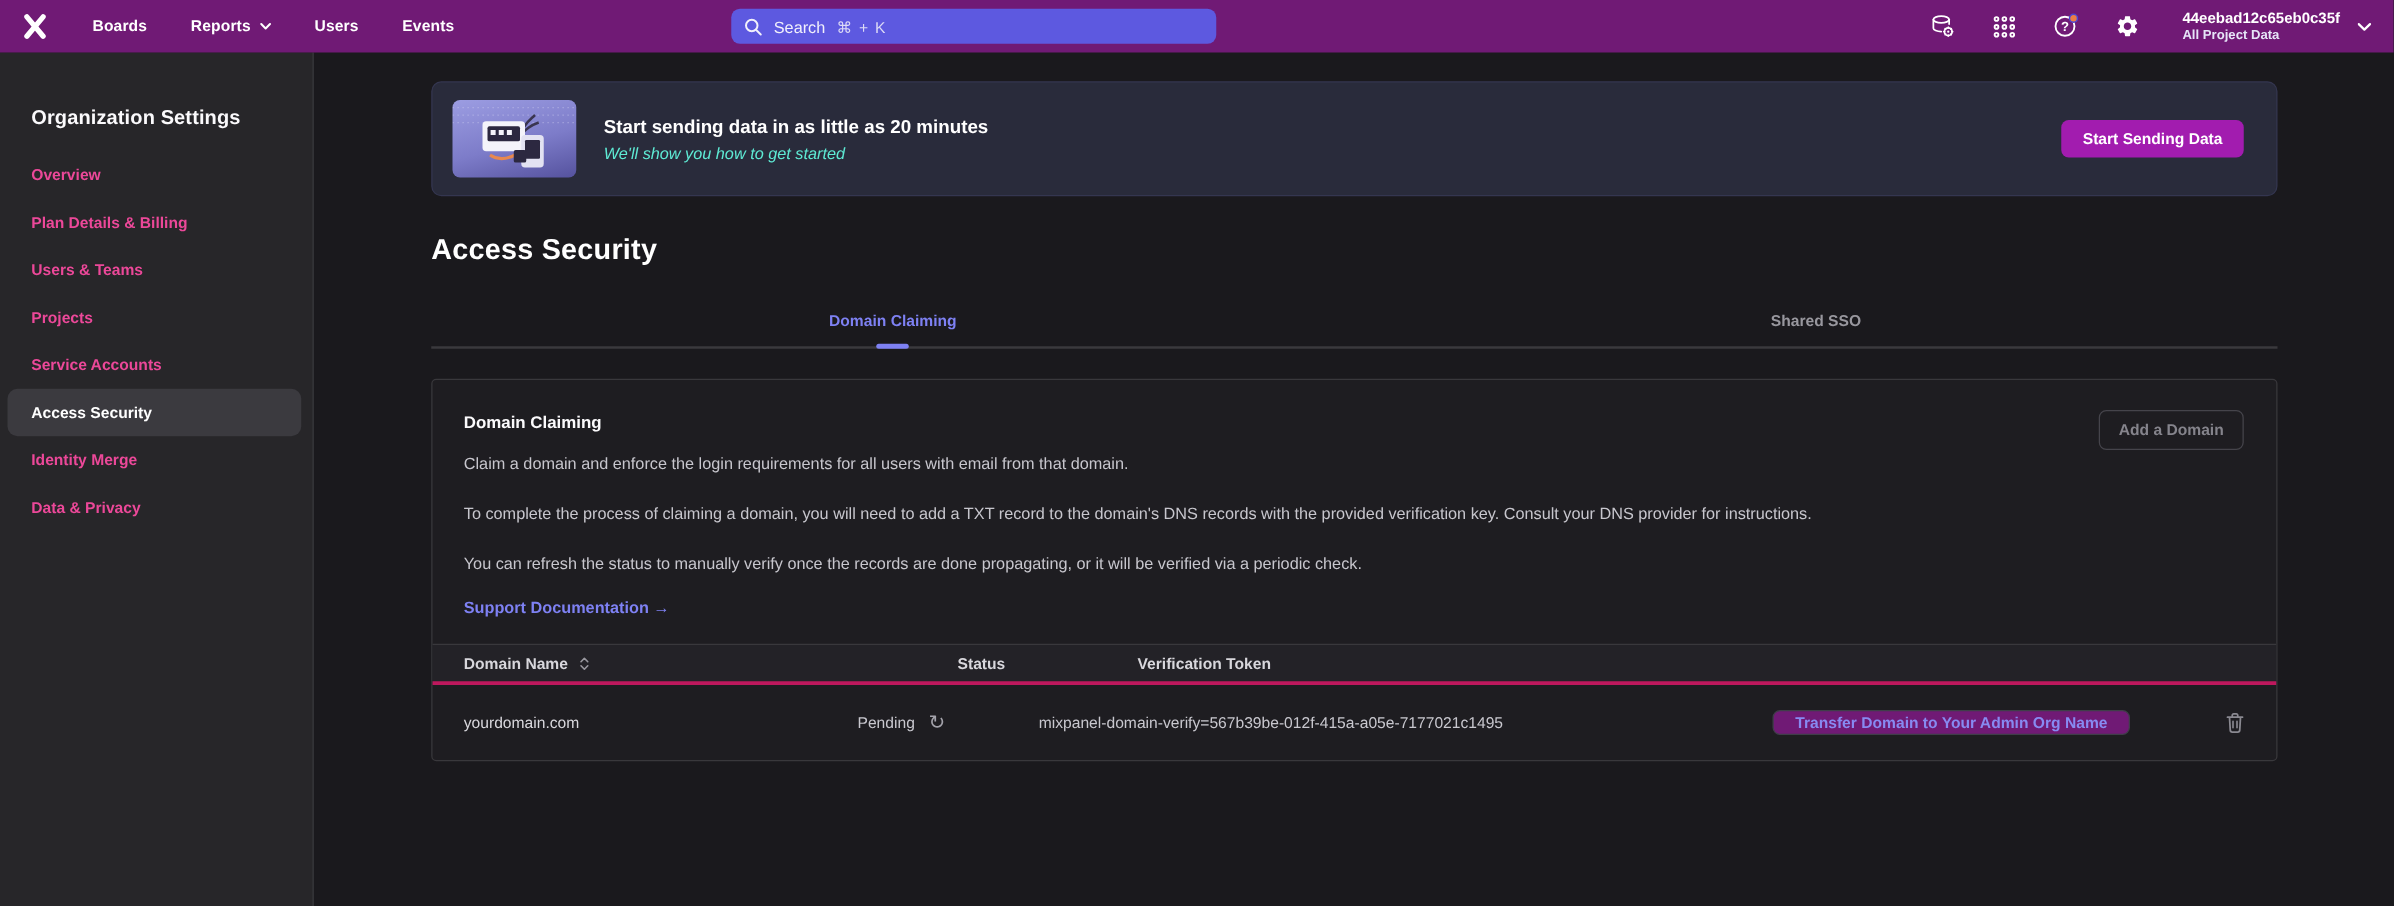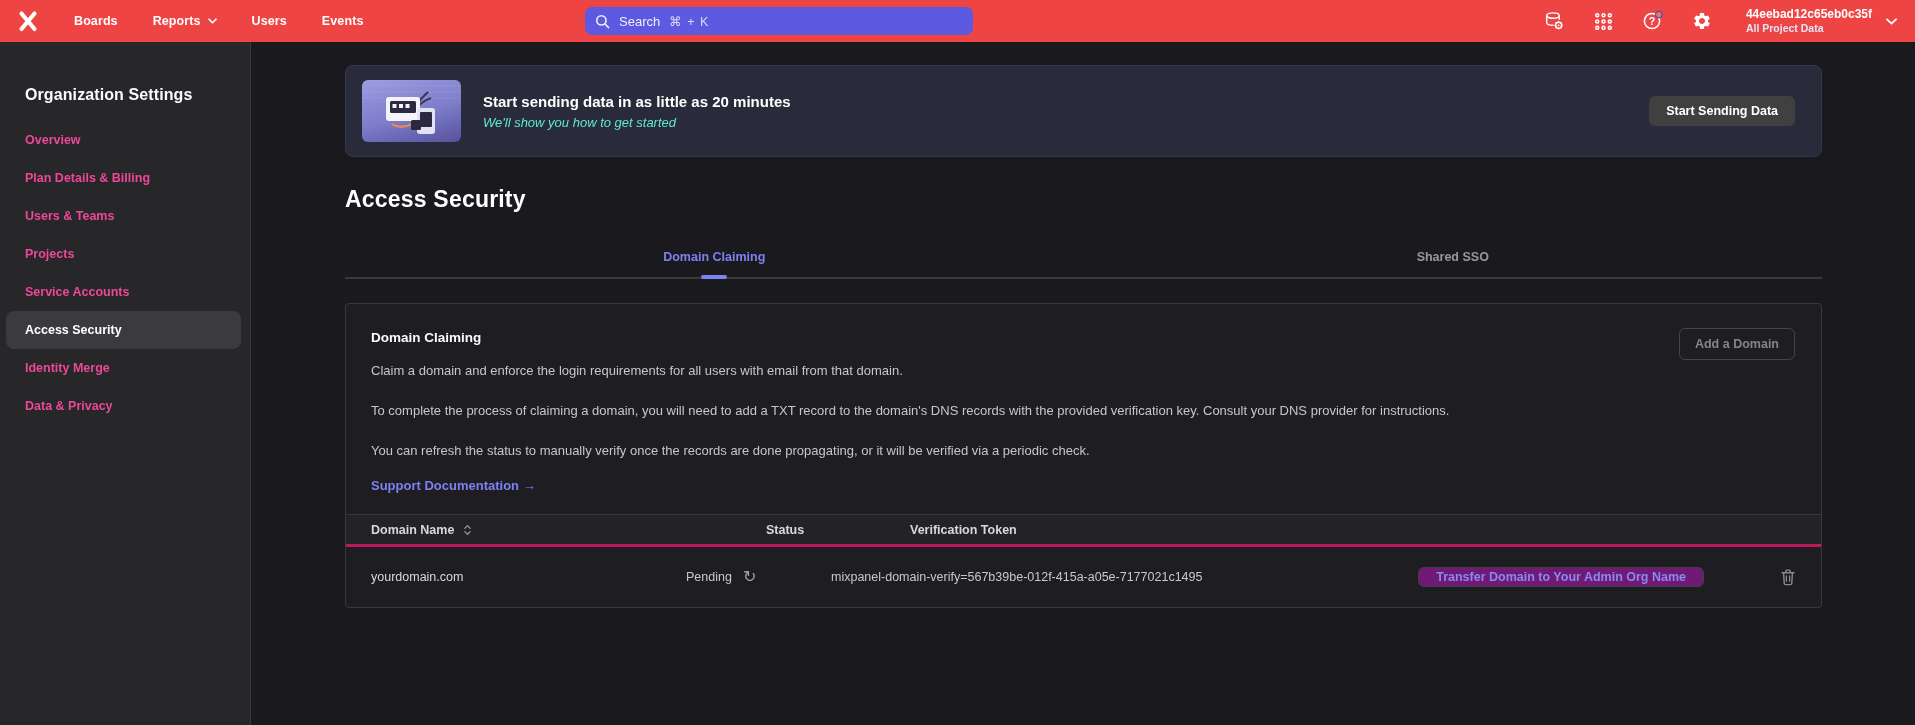--- a/index.html
+++ b/index.html
@@ -6,21 +6,21 @@
   html,body { width:1915px; height:725px; overflow:hidden; }
   body {
     font-family:"Liberation Sans","DejaVu Sans",sans-serif;
     background:#1a191d; color:#e8e7ec;
     -webkit-font-smoothing:antialiased;
   }
   svg { display:block; }
 
   
   .navbar {
-    position:relative; height:42px; background:#ef4444;
+    position:relative; height:42px; background:#701a75;
     display:flex; align-items:center; padding-left:13px;
   }
   .brand { width:30px; height:30px; display:flex; align-items:center; justify-content:center; cursor:pointer; }
   .nav-links { display:flex; align-items:center; gap:27px; margin-left:27px; }
   .nav-link {
     color:#ffffff; font-size:12.5px; font-weight:600; letter-spacing:.1px;
     display:flex; align-items:center; gap:7px; cursor:pointer; padding:6px 4px;
   }
   .search-bar {
     position:absolute; left:585px; top:7px; width:388px; height:28px;
@@ -65,21 +65,21 @@
   .banner-thumb {
     width:99px; height:62px; border-radius:6px; margin-left:16px; flex-shrink:0;
     background:linear-gradient(165deg,#9c9de2 0%,#7d7cc9 55%,#55529e 100%);
     overflow:hidden;
   }
   .banner-text { margin-left:22px; }
   .banner-title { font-size:15px; font-weight:700; color:#ffffff; }
   .banner-sub { font-size:13px; color:#5eead4; margin-top:5px;font-style:italic; }
   .banner-cta {
     margin-left:auto; margin-right:26px;
-    background:#404040; color:#ffffff; border:none; border-radius:6px;
+    background:#a21caf; color:#ffffff; border:none; border-radius:6px;
     font-family:inherit; font-size:12.5px; font-weight:700;
     padding:8px 17px; cursor:pointer;
   }
 
   
   .page-title { margin-top:29px; font-size:23px; font-weight:700; color:#ffffff; letter-spacing:.2px; }
 
   
   .tabs { margin-top:37px; display:flex; border-bottom:2px solid #3a393d; }
   .tab {

